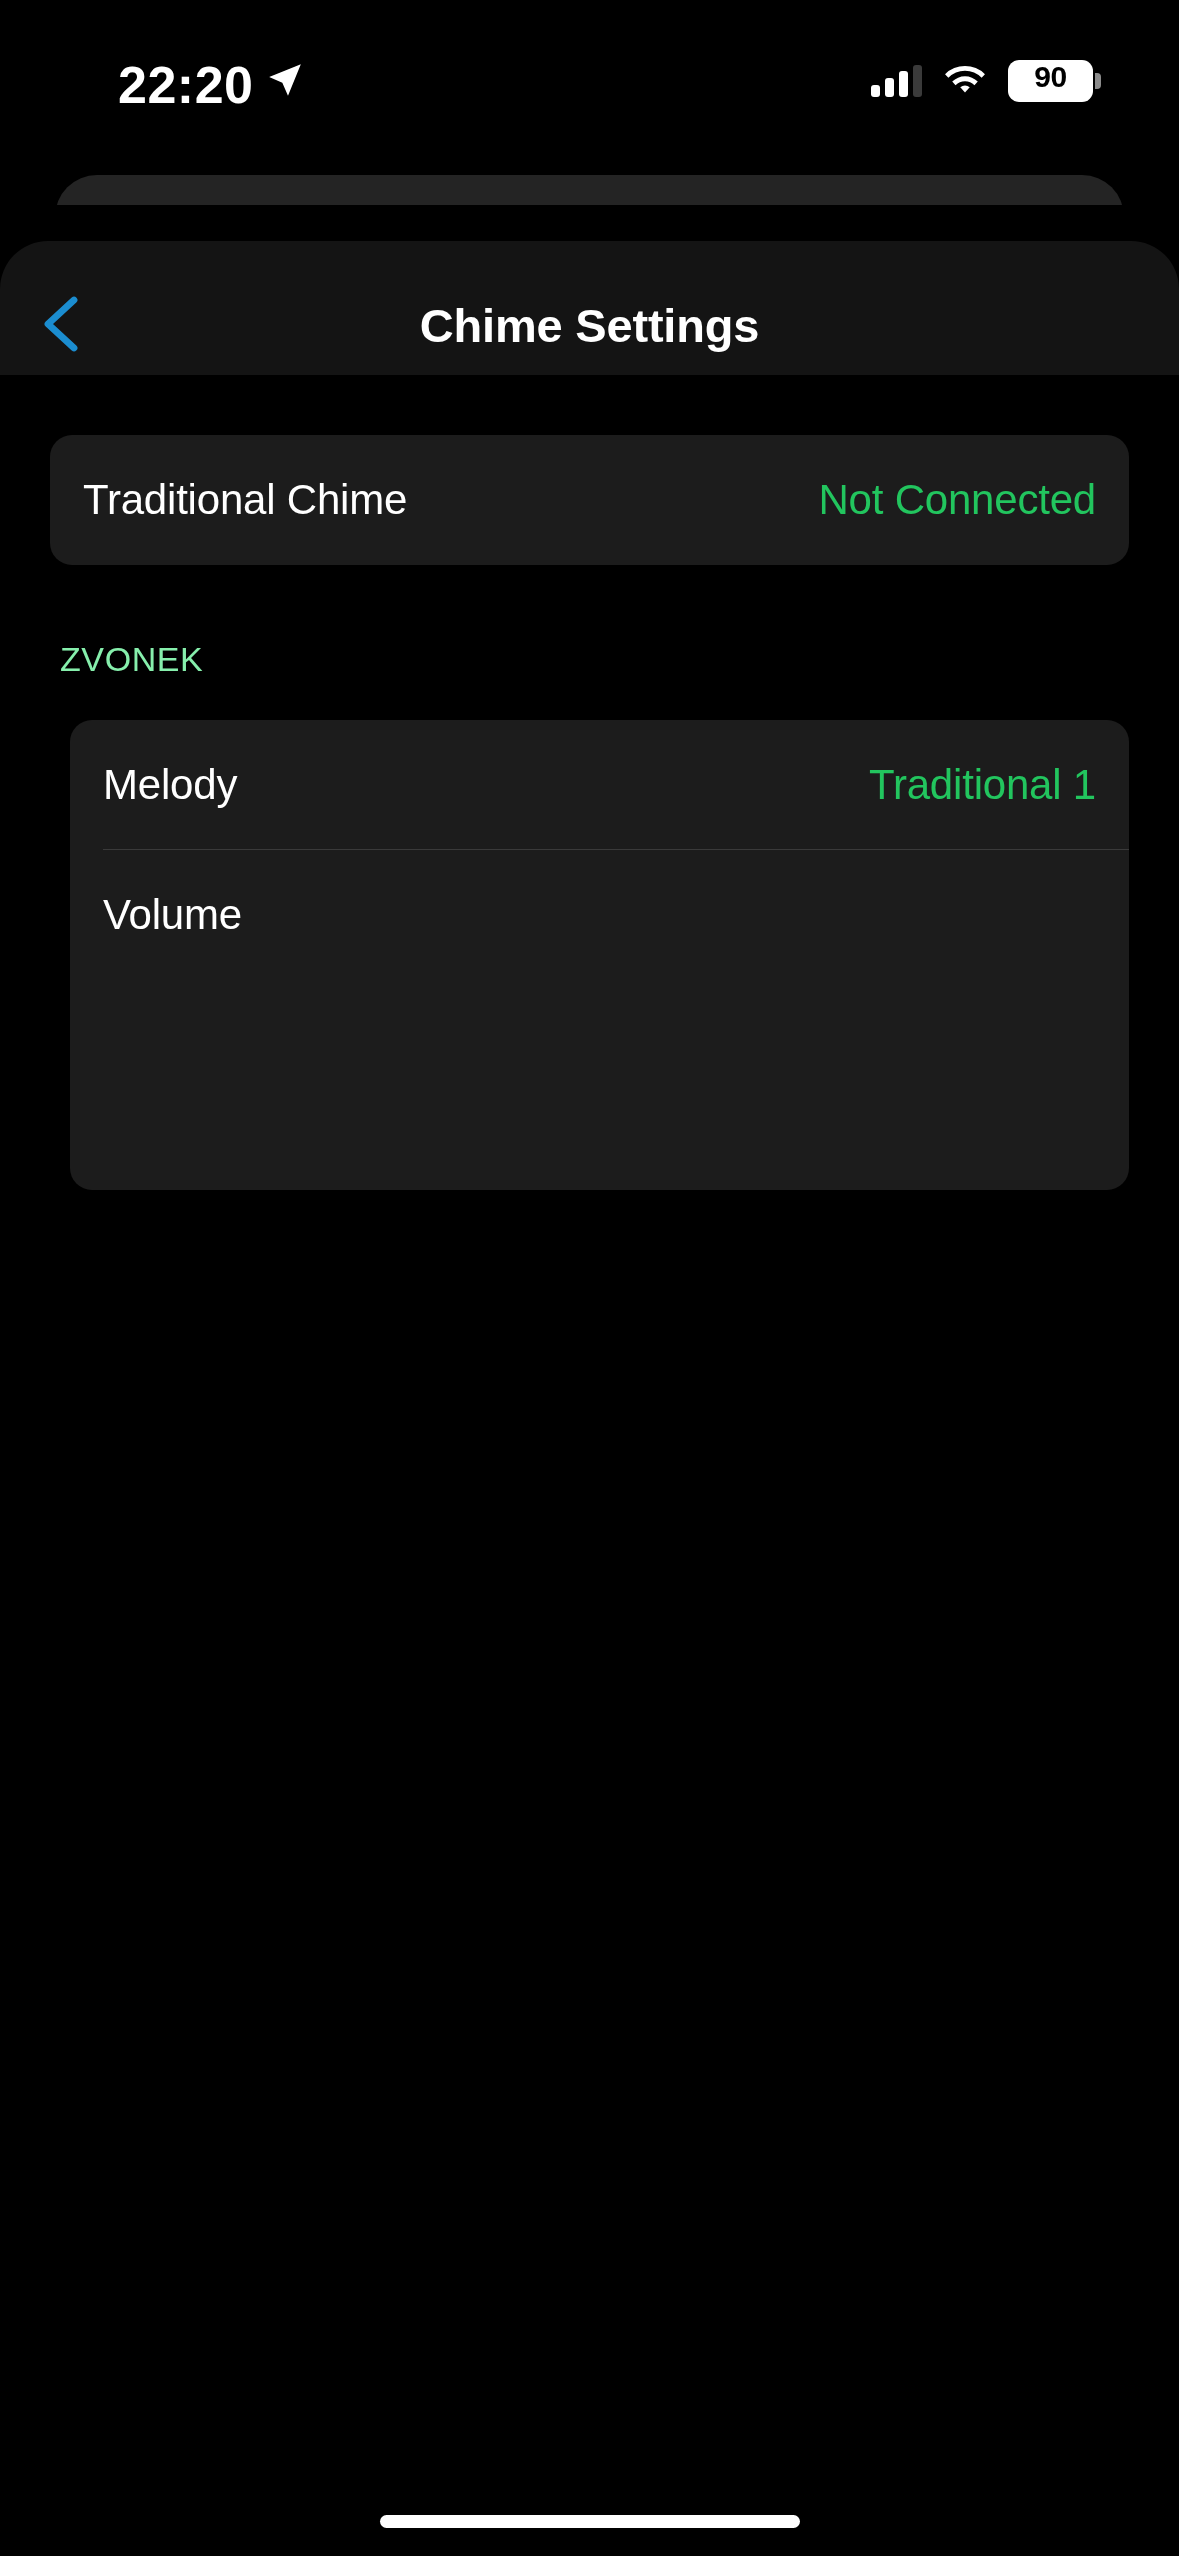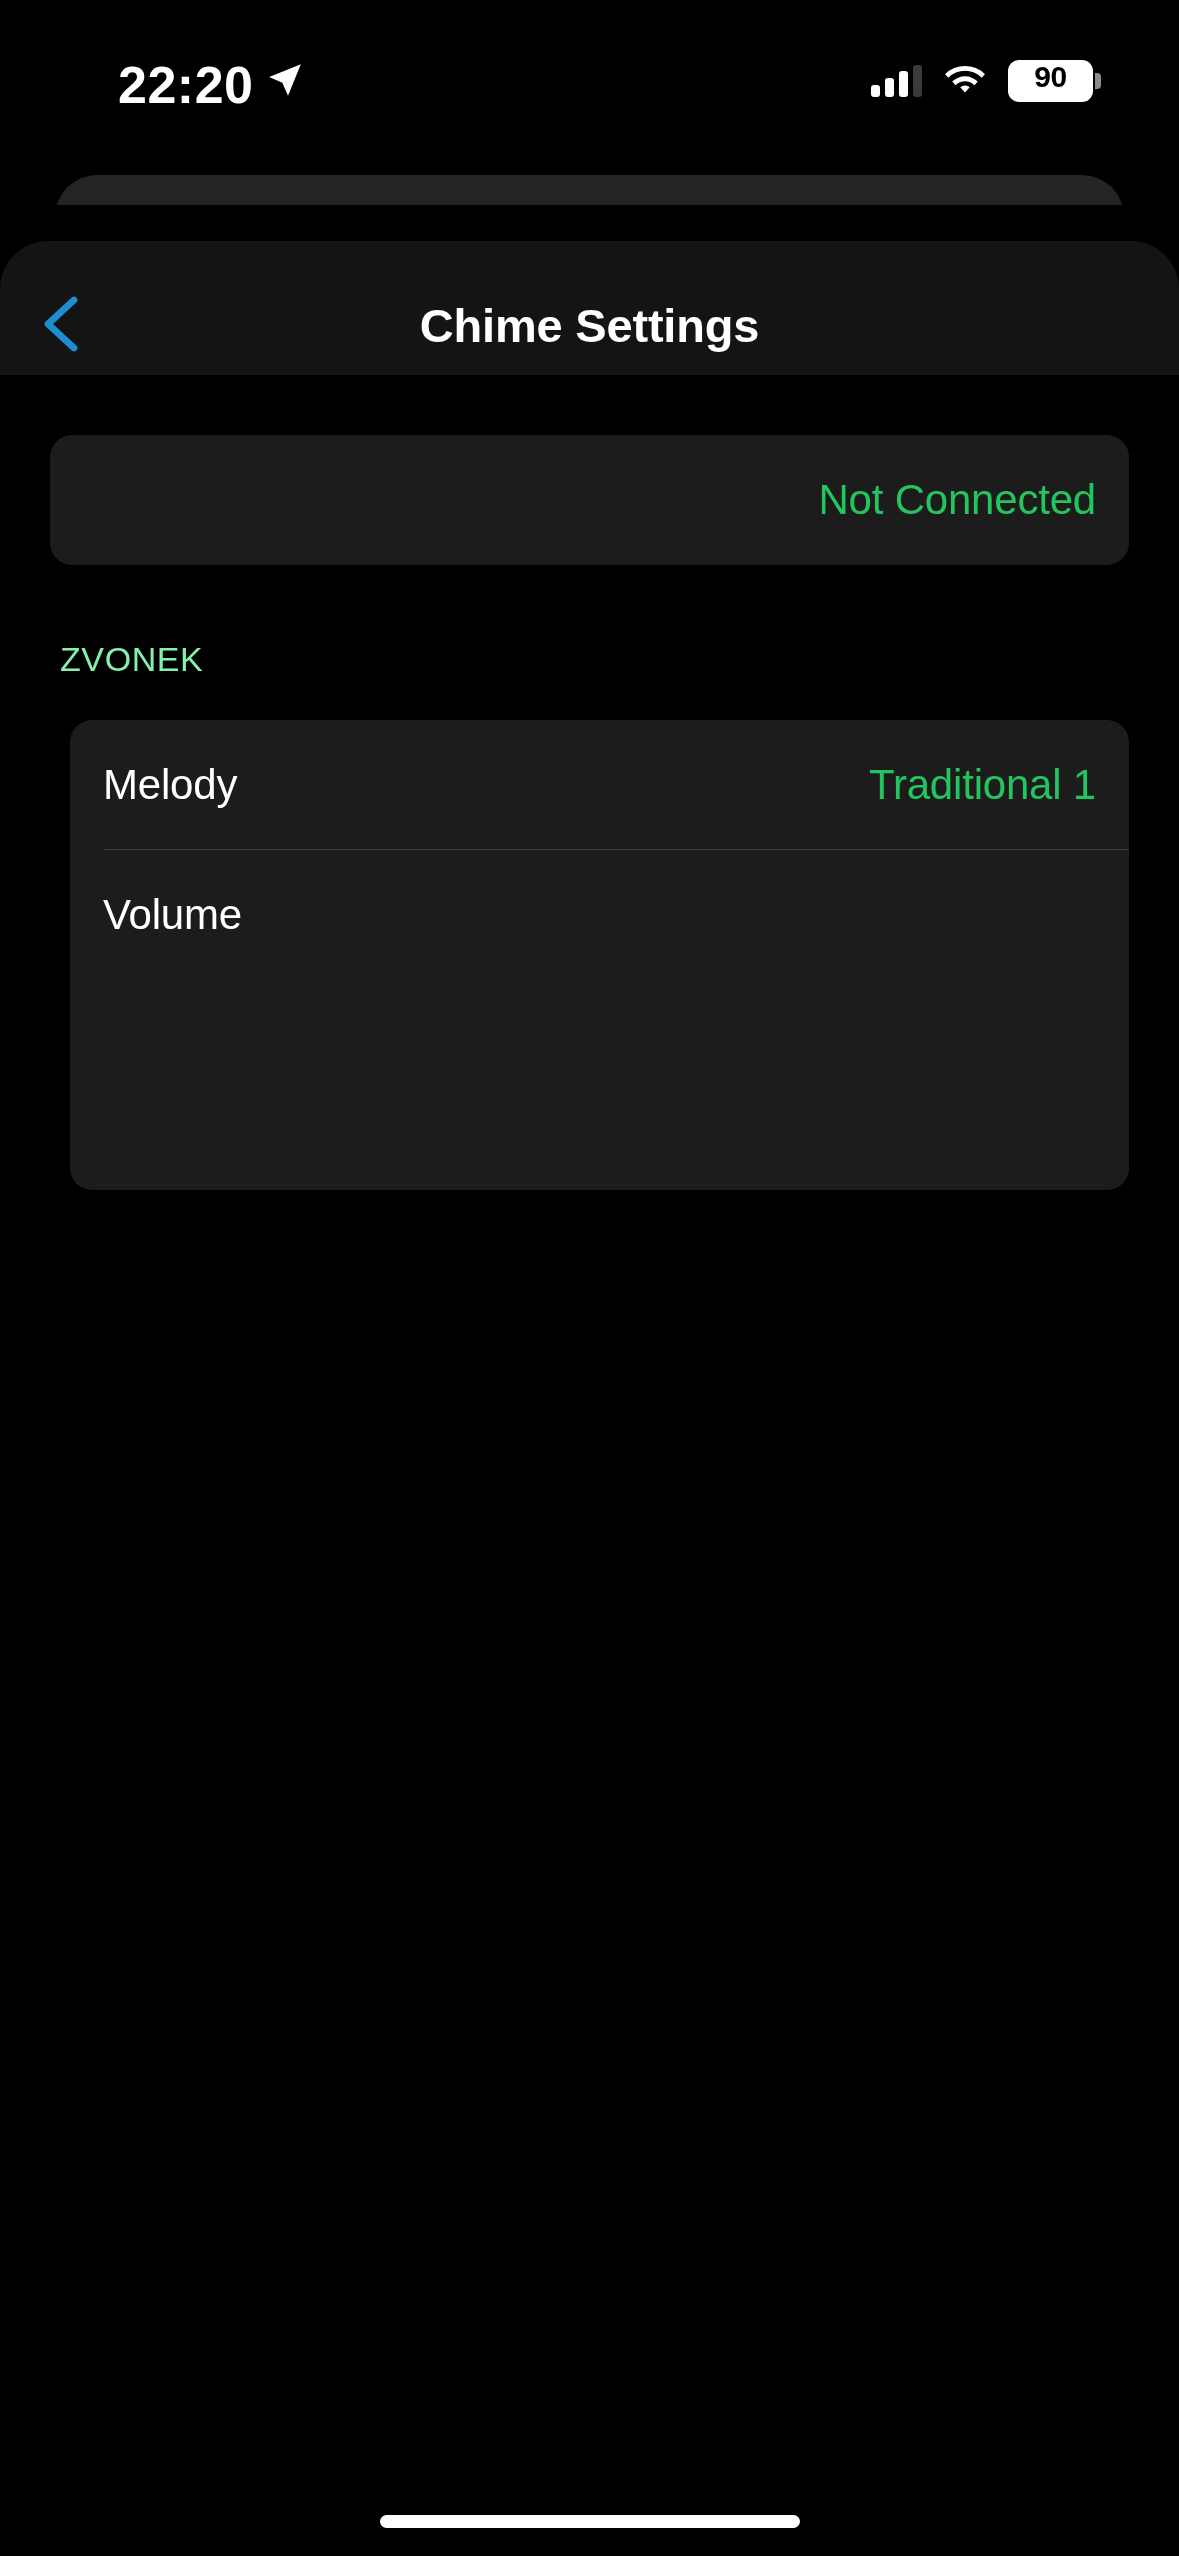--- a/index.html
+++ b/index.html
@@ -323,20 +323,21 @@
         <path d="M17 2 L4 14 L17 26" fill="none" stroke="#1b8dd0" stroke-width="3.4" stroke-linecap="round" stroke-linejoin="round"></path>
       </svg>
     </div>
     <div class="nav-title">Chime Settings</div>
   </div>
 
   <div class="content">
 
     <div class="card card-status">
       <div class="row">
+        <span class="row-label">Traditional Chime</span>
         <span class="row-value">Not Connected</span>
       </div>
     </div>
 
     <div class="section-header">ZVONEK</div>
 
     <div class="card card-chime">
 
       <div class="row">
         <span class="row-label">Melody</span>

